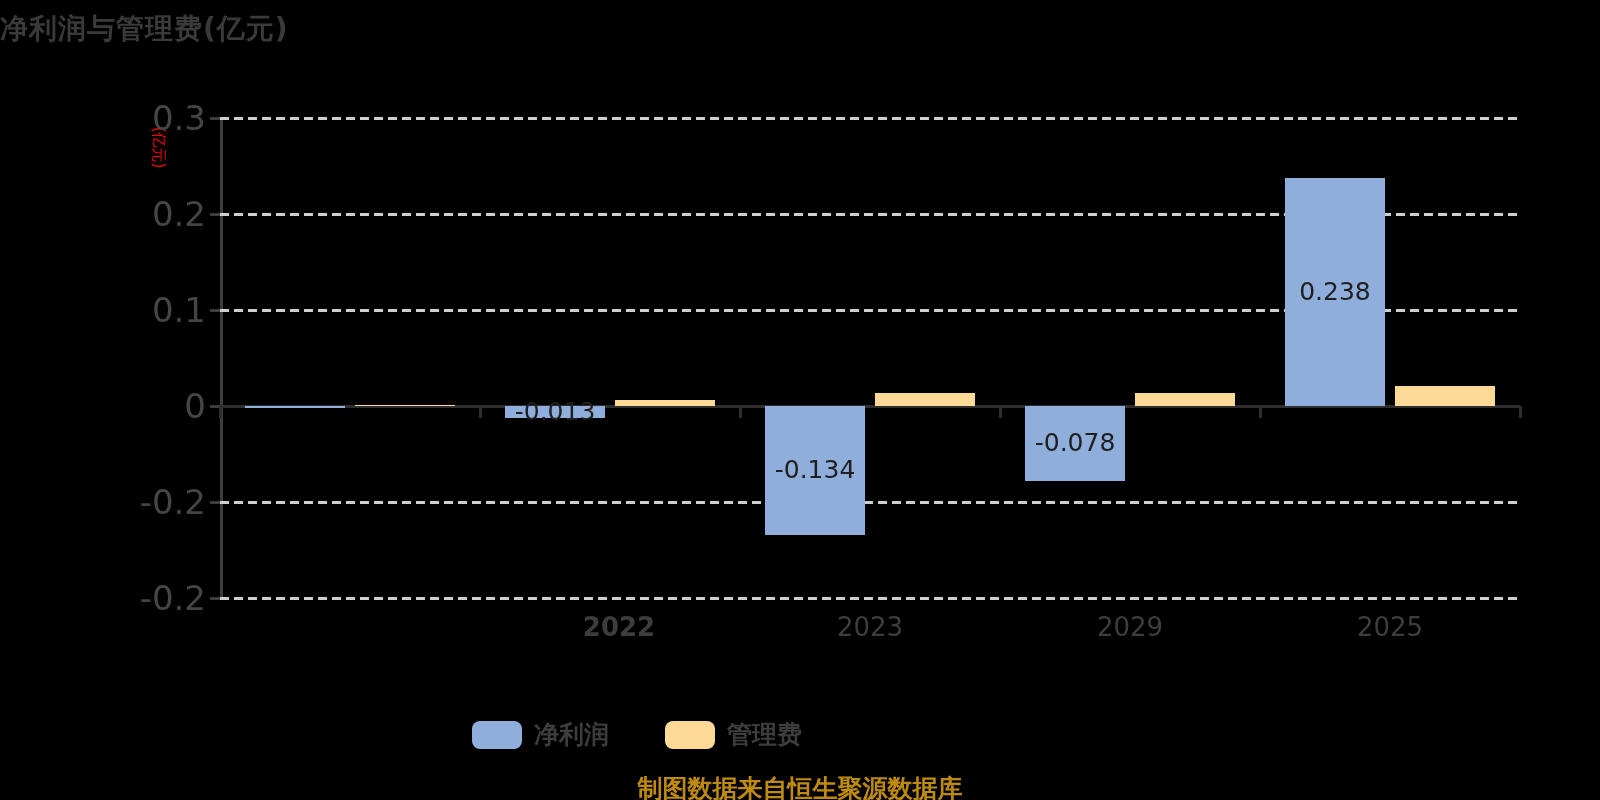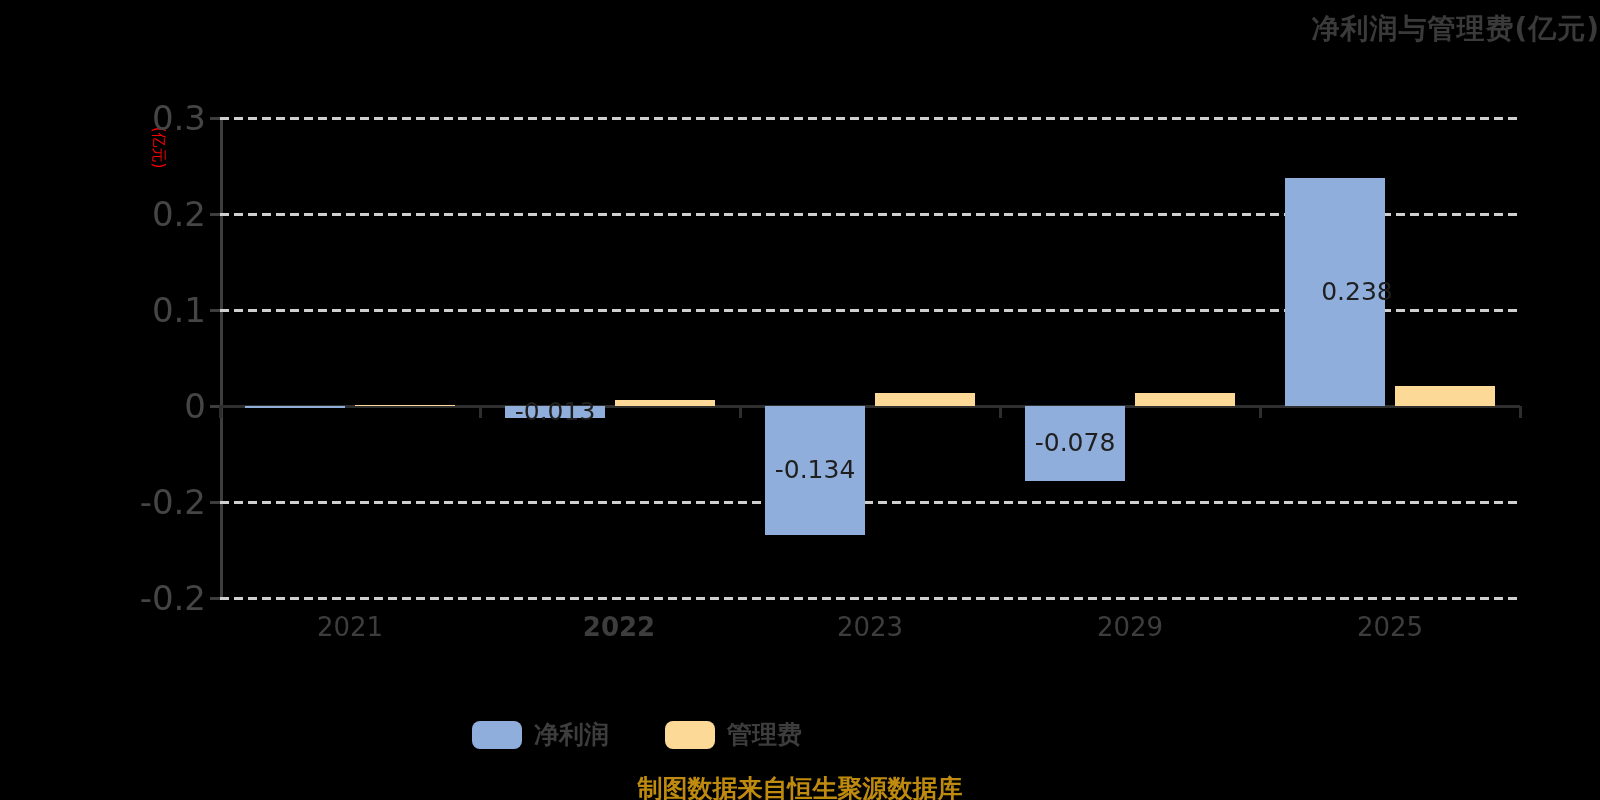--- a/index.html
+++ b/index.html
@@ -1,18 +1,18 @@
 <!DOCTYPE html>
 <html><head>
 <meta charset="utf-8">
 <style>
   html,body{margin:0;padding:0;background:#000;}
   .root{position:relative;width:1600px;height:800px;background:#000;overflow:hidden;
         font-family:"DejaVu Sans","Liberation Sans",sans-serif;}
-  .title{position:absolute;top:10px;left:0;width:1600px;text-align:right;
+  .title{position:absolute;top:10px;left:0;width:1600px;text-align:left;
          font-size:28px;font-weight:700;color:#3a3a3a;letter-spacing:1px;}
   .ylabel{position:absolute;left:108px;top:138px;width:100px;text-align:center;
           color:#f00;font-size:15px;transform:rotate(90deg);transform-origin:center;}
   .plot{position:absolute;left:220px;top:118px;width:1300px;height:480px;}
   .yaxis-line{position:absolute;left:0;top:0;width:3px;height:482px;background:#3d3d3d;}
   .gridline{position:absolute;left:0;width:1300px;height:3px;
             background:repeating-linear-gradient(90deg,#cfcfcf 0 9px,transparent 9px 14px);}
   .zero-line{position:absolute;left:0;width:1300px;height:3px;background:#2e2e2e;}
   .ytick{position:absolute;left:-10px;width:10px;height:3px;background:#3d3d3d;}
   .ytick-label{position:absolute;left:-100px;width:86px;text-align:right;
@@ -66,27 +66,26 @@
       <div class="xtick" style="left: 1038.5px; top: 288px;"></div>
       <div class="xtick" style="left: 1298.5px; top: 288px;"></div>
       <div class="bar" style="left: 25px; top: 288px; height: 1.92px; background: rgb(143, 174, 220);"></div>
       <div class="bar" style="left: 285px; top: 288px; height: 12.48px; background: rgb(143, 174, 220);"></div>
       <div class="bar-label" style="left: 275px; top: 278.24px;">-0.013</div>
       <div class="bar" style="left: 545px; top: 288px; height: 128.64px; background: rgb(143, 174, 220);"></div>
       <div class="bar-label" style="left: 535px; top: 336.32px;">-0.134</div>
       <div class="bar" style="left: 805px; top: 288px; height: 74.88px; background: rgb(143, 174, 220);"></div>
       <div class="bar-label" style="left: 795px; top: 309.44px;">-0.078</div>
       <div class="bar" style="left: 1065px; top: 59.52px; height: 228.48px; background: rgb(143, 174, 220);"></div>
-      <div class="bar-label" style="left: 1077px; top: 157.76px;">0.238</div>
+      <div class="bar-label" style="left: 1055px; top: 157.76px;">0.238</div>
       <div class="bar" style="left: 135px; top: 287.04px; height: 1px; background: rgb(253, 217, 152);"></div>
       <div class="bar" style="left: 395px; top: 282.24px; height: 5.76px; background: rgb(253, 217, 152);"></div>
       <div class="bar" style="left: 655px; top: 274.56px; height: 13.44px; background: rgb(253, 217, 152);"></div>
       <div class="bar" style="left: 915px; top: 274.56px; height: 13.44px; background: rgb(253, 217, 152);"></div>
       <div class="bar" style="left: 1175px; top: 267.84px; height: 20.16px; background: rgb(253, 217, 152);"></div>
-      <div class="xcat" style="left: 0px; width: 260px;">2021</div>
       <div class="xcat" style="left: 269px; width: 260px; font-weight: bold;">2022</div>
       <div class="xcat" style="left: 520px; width: 260px;">2023</div>
       <div class="xcat" style="left: 780px; width: 260px;">2029</div>
       <div class="xcat" style="left: 1040px; width: 260px;">2025</div>
     </div>
 
   <div class="legend">
     <div class="legend-item">
       <div class="swatch" style="background: rgb(143, 174, 220);"></div>
       <div class="legend-label">净利润</div>

